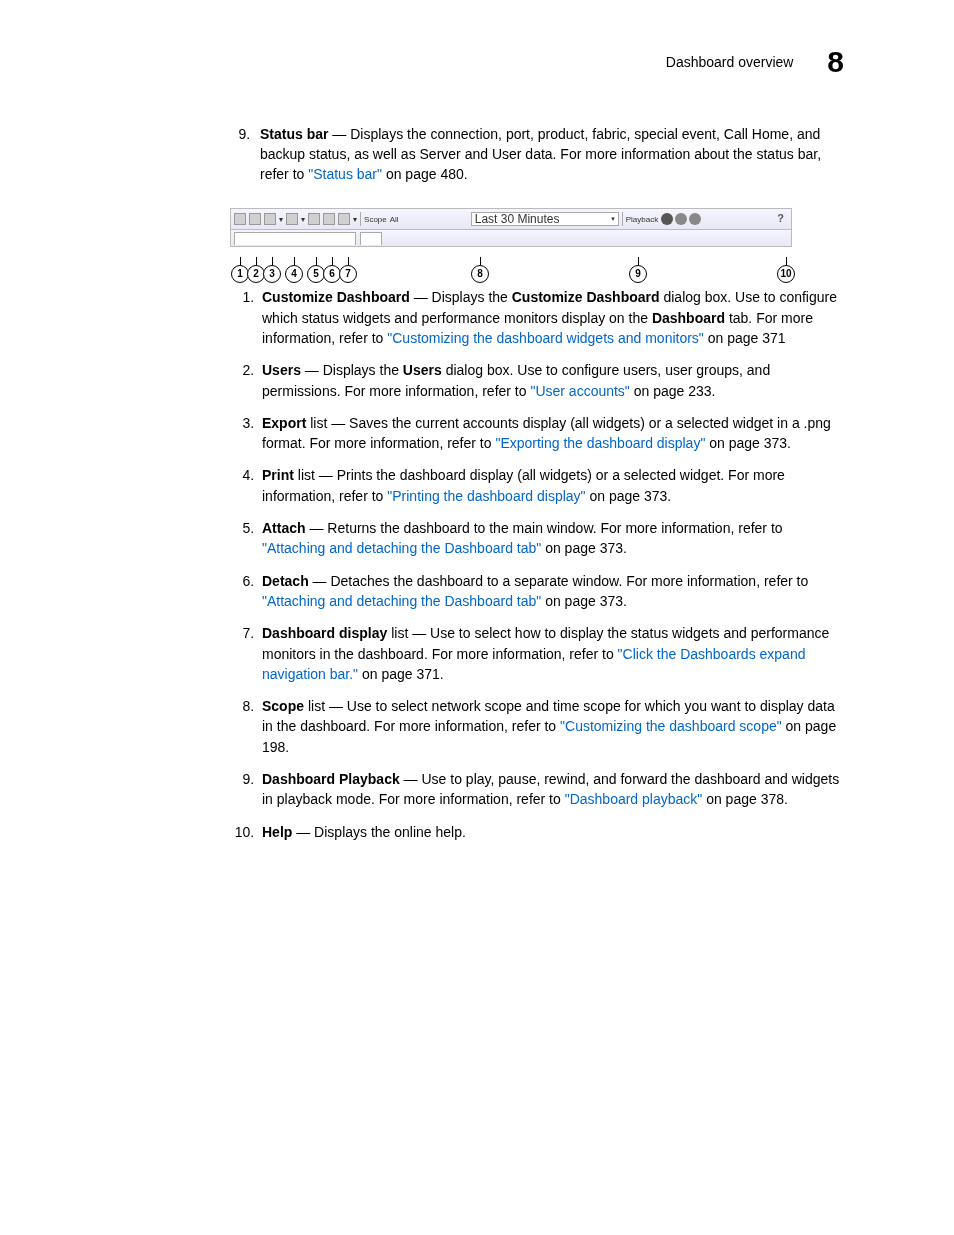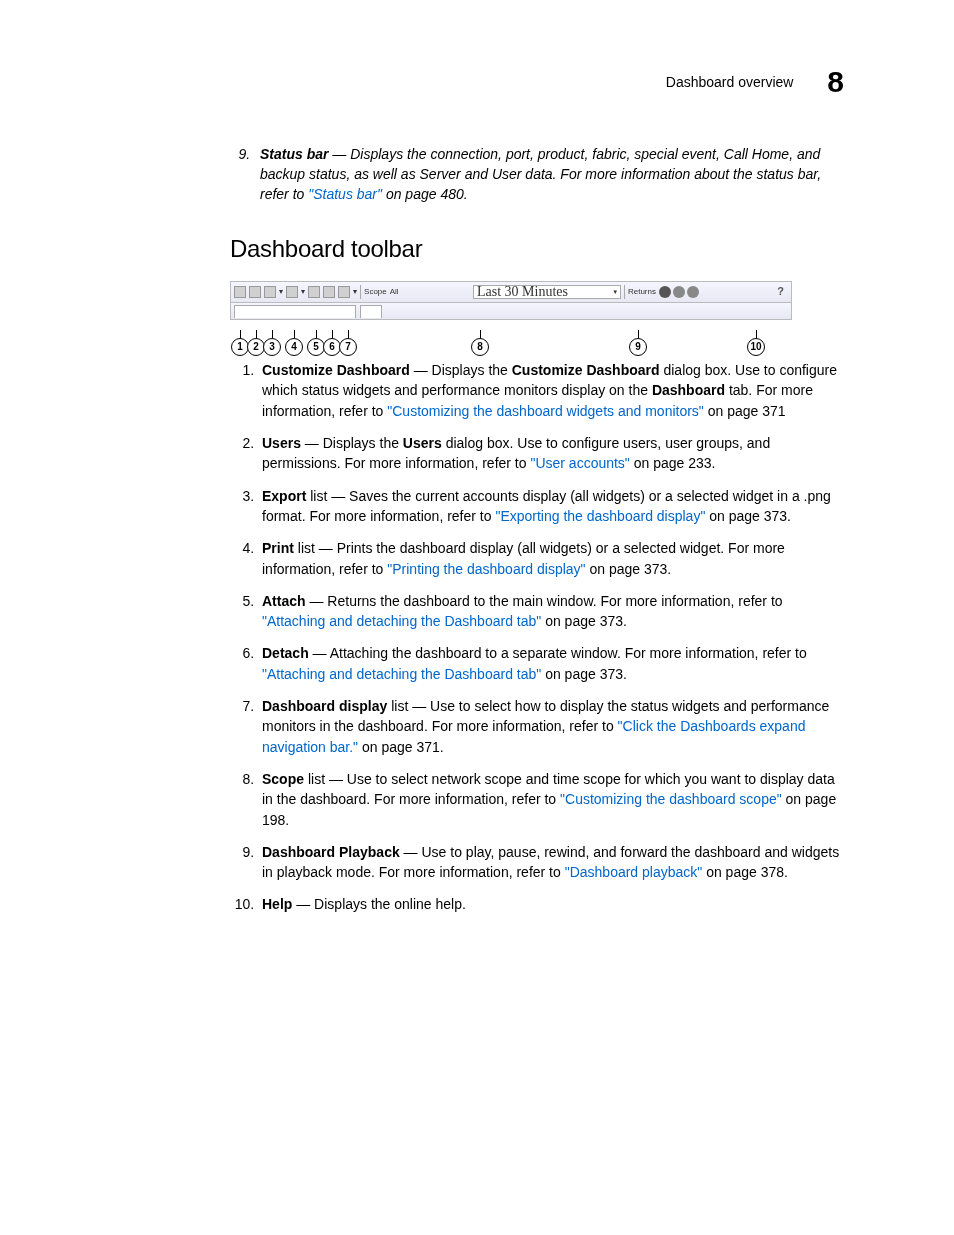--- a/index.html
+++ b/index.html
@@ -8,21 +8,21 @@
     background: #fff;
     font-family: Arial, Helvetica, sans-serif;
     color: #000;
     font-size: 14px;
     line-height: 1.45;
   }
   .page {
     width: 944px;
     min-height: 1235px;
     box-sizing: border-box;
-    padding: 60px 100px 60px 100px;
+    padding: 40px 100px 60px 100px;
     position: relative;
   }
   .header {
     text-align: right;
     margin-bottom: 40px;
   }
   .header-text {
     font-size: 14px;
     vertical-align: middle;
     margin-right: 30px;
@@ -32,21 +32,20 @@
     font-weight: 600;
     font-family: Arial, Helvetica, sans-serif;
     vertical-align: middle;
   }
   ol.main-list {
     margin: 0 0 24px 0;
     padding-left: 24px;
   }
   ol.main-list > li {
     padding-left: 6px;
-    font-style: italic;
   }
   .bold { font-weight: 700; }
   .link { color: #0066cc; }
   h2.section-title {
     font-family: Arial, Helvetica, sans-serif;
     font-size: 24px;
     font-weight: 500;
     margin: 28px 0 12px 0;
     letter-spacing: -0.3px;
   }
@@ -86,23 +85,22 @@
   .tb-spacer { flex: 1; }
   .tb-dropdown {
     background: #fff;
     border: 1px solid #aaa;
     height: 12px;
     width: 140px;
     display: flex;
     align-items: center;
     justify-content: flex-start;
     padding: 0 3px;
-    font-size: 14px;
+    font-size: 12px;
     position: relative;
-    font-family: Liberation Serif, serif;
   }
   .tb-dropdown::after {
     content: "▾";
     position: absolute;
     right: 3px;
     font-size: 7px;
   }
   .playback-icons { display: flex; gap: 2px; }
   .playback-dot {
     width: 12px; height: 12px; border-radius: 50%;
@@ -178,21 +176,20 @@
   </div>
 
   <div class="content-block">
 
     <ol class="main-list" start="9">
       <li>
         <span class="bold">Status bar</span><span> — Displays the connection, port, product, fabric, special event, Call Home, and backup status, as well as Server and User data. For more information about the status bar, refer to </span><span class="link">"Status bar"</span><span> on page 480.</span>
       </li>
     </ol>
 
-    <h2 class="section-title">Dashboard toolbar</h2>
 
 
     <div class="toolbar-figure">
       <div class="tb-row1">
         <div class="tb-icon"></div>
         <div class="tb-icon"></div>
         <div class="tb-icon"></div>
           <span class="tb-text">▾</span>
         <div class="tb-icon"></div>
           <span class="tb-text">▾</span>
@@ -201,21 +198,21 @@
         <div class="tb-icon"></div>
           <span class="tb-text">▾</span>
         <div class="tb-sep"></div>
         <span class="tb-text">Scope</span>
         <span class="tb-text">All</span>
         <div class="tb-spacer"></div>
         <div class="tb-dropdown">
             <span>Last 30 Minutes</span>
           </div>
         <div class="tb-sep"></div>
-        <span class="tb-text">Returns</span>
+        <span class="tb-text">Playback</span>
         <div class="playback-icons">
           <div class="playback-dot active"></div>
           <div class="playback-dot"></div>
           <div class="playback-dot"></div>
         </div>
         <div class="tb-spacer"></div>
         <div class="help-icon">?</div>
       </div>
       <div class="tb-row2">
         <div class="tab"></div>
@@ -252,21 +249,21 @@
           <div class="circle">7</div>
         </div>
       <div class="callout" style="left:250px">
           <div class="line"></div>
           <div class="circle">8</div>
         </div>
       <div class="callout" style="left:408px">
           <div class="line"></div>
           <div class="circle">9</div>
         </div>
-      <div class="callout" style="left:526px">
+      <div class="callout" style="left:556px">
           <div class="line"></div>
           <div class="circle">10</div>
         </div>
     </div>
 
 
 
     <ol class="toolbar-items">
       <li>
         <span class="bold">Customize Dashboard</span><span> — Displays the </span><span class="bold">Customize Dashboard</span><span> dialog box. Use to configure which status widgets and performance monitors display on the </span><span class="bold">Dashboard</span><span> tab. For more information, refer to </span><span class="link">"Customizing the dashboard widgets and monitors"</span><span> on page 371</span>
@@ -277,21 +274,21 @@
       <li>
         <span class="bold">Export</span><span> list</span><span> — Saves the current accounts display (all widgets) or a selected widget in a .png format. For more information, refer to </span><span class="link">"Exporting the dashboard display"</span><span> on page 373.</span>
       </li>
       <li>
         <span class="bold">Print</span><span> list</span><span> — Prints the dashboard display (all widgets) or a selected widget. For more information, refer to </span><span class="link">"Printing the dashboard display"</span><span> on page 373.</span>
       </li>
       <li>
         <span class="bold">Attach</span><span> — Returns the dashboard to the main window. For more information, refer to </span><span class="link">"Attaching and detaching the Dashboard tab"</span><span> on page 373.</span>
       </li>
       <li>
-        <span class="bold">Detach</span><span> — Attaching the dashboard to a separate window. For more information, refer to </span><br><span class="link">"Attaching and detaching the Dashboard tab"</span><span> on page 373.</span>
+        <span class="bold">Detach</span><span> — Detaches the dashboard to a separate window. For more information, refer to </span><br><span class="link">"Attaching and detaching the Dashboard tab"</span><span> on page 373.</span>
       </li>
       <li>
         <span class="bold">Dashboard display</span><span> list</span><span> — Use to select how to display the status widgets and performance monitors in the dashboard. For more information, refer to </span><span class="link">"Click the Dashboards expand navigation bar."</span><span> on page 371.</span>
       </li>
       <li>
         <span class="bold">Scope</span><span> list</span><span> — Use to select network scope and time scope for which you want to display data in the dashboard. For more information, refer to </span><span class="link">"Customizing the dashboard scope"</span><span> on page 198.</span>
       </li>
       <li>
         <span class="bold">Dashboard Playback</span><span> — Use to play, pause, rewind, and forward the dashboard and widgets in playback mode. For more information, refer to </span><span class="link">"Dashboard playback"</span><span> on page 378.</span>
       </li>

